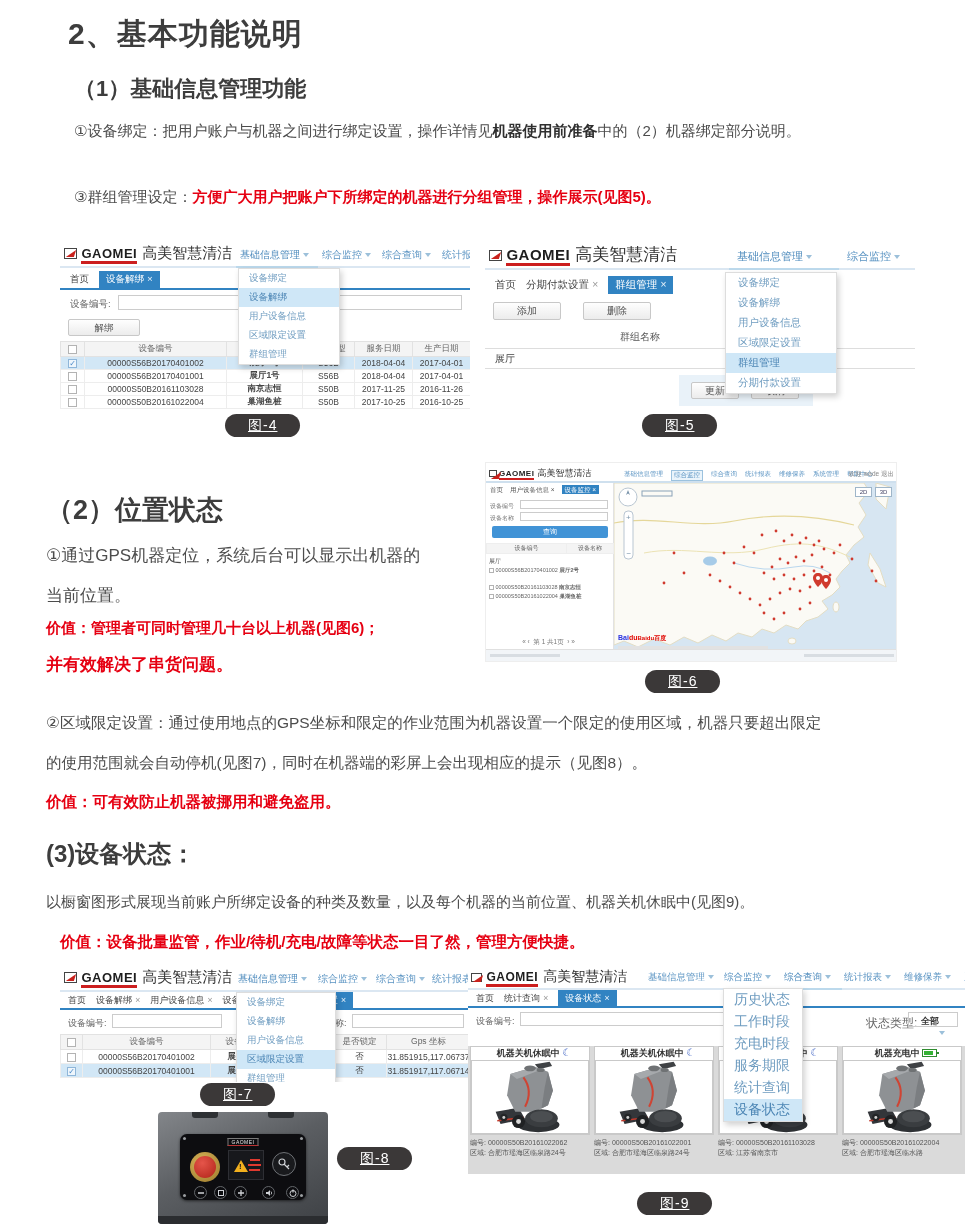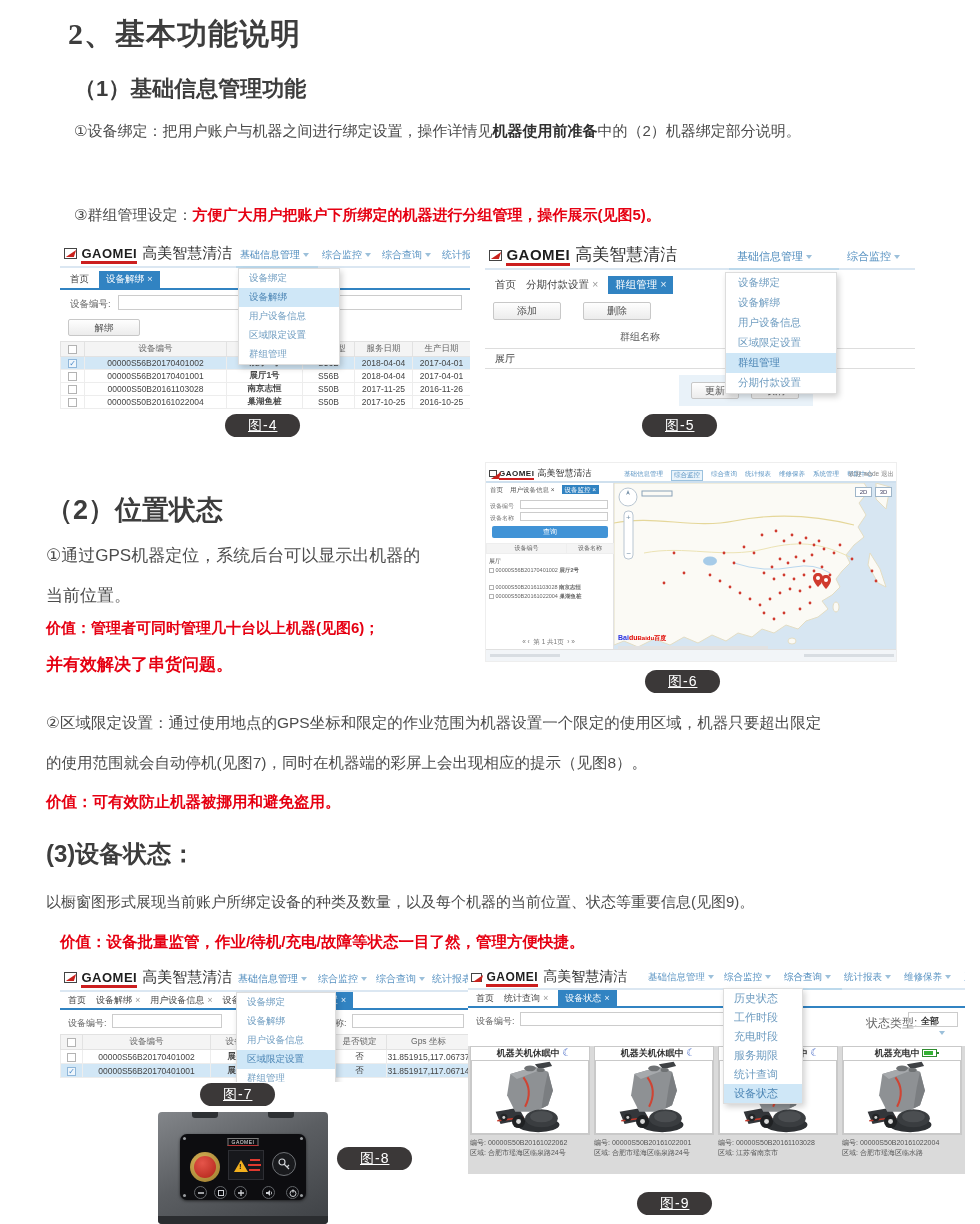--- a/index.html
+++ b/index.html
@@ -124,38 +124,38 @@
         <ellipse cx="64" cy="70" rx="20" ry="11" fill="#3a3d40"></ellipse>
         <ellipse cx="64" cy="68" rx="14" ry="7" fill="#4b4e51"></ellipse>
         <circle cx="36" cy="74" r="8" fill="#1f2123"></circle>
         <circle cx="36" cy="74" r="3" fill="#d9d9d9"></circle>
         <circle cx="18" cy="69" r="4.5" fill="#232527"></circle>
         <circle cx="18" cy="69" r="1.8" fill="#cfcfcf"></circle>
       </g>
     </defs>
   </svg>
 
-  <div class="abs h1" style="left:68px;top:14px;font-family:Liberation Serif, serif;">2、基本功能说明</div>
+  <div class="abs h1" style="left:68px;top:14px;">2、基本功能说明</div>
   <div class="abs h2" style="left:74px;top:74px;font-size:22px;">（1）基础信息管理功能</div>
 
   <p class="abs bt" style="left:74px;top:122px;width:880px;"><span>①设备绑定：把用户账户与机器之间进行绑定设置，操作详情见</span><b>机器使用前准备</b><span>中的（2）机器绑定部分说明。</span></p>
-  <p class="abs bt" style="left:74px;top:206px;"><span>③群组管理设定：</span><span class="red">方便广大用户把账户下所绑定的机器进行分组管理，操作展示(见图5)。</span></p>
+  <p class="abs bt" style="left:74px;top:188px;"><span>③群组管理设定：</span><span class="red">方便广大用户把账户下所绑定的机器进行分组管理，操作展示(见图5)。</span></p>
 
   <div class="abs h2" style="left:46px;top:492px;font-size:27px;">（2）位置状态</div>
   <p class="abs bt" style="left:46px;top:544px;font-size:17px;">①通过GPS机器定位，系统后台可以显示出机器的</p>
   <p class="abs bt" style="left:46px;top:584px;font-size:17px;">当前位置。</p>
   <p class="abs red" style="left:46px;top:619px;font-size:15px;">价值：管理者可同时管理几十台以上机器(见图6)；</p>
   <p class="abs red" style="left:46px;top:653px;font-size:17px;">并有效解决了串货问题。</p>
 
   <p class="abs bt" style="left:46px;top:713px;width:910px;font-size:15.5px;">②区域限定设置：通过使用地点的GPS坐标和限定的作业范围为机器设置一个限定的使用区域，机器只要超出限定</p>
   <p class="abs bt" style="left:46px;top:753px;width:910px;font-size:15.5px;">的使用范围就会自动停机(见图7)，同时在机器端的彩屏上会出现相应的提示（见图8）。</p>
   <p class="abs red" style="left:46px;top:792px;font-size:15.5px;">价值：可有效防止机器被挪用和避免盗用。</p>
 
   <div class="abs h2" style="left:46px;top:838px;font-size:24px;">(3)设备状态：</div>
-  <p class="abs bt" style="left:46px;top:893px;width:910px;">以橱窗图形式展现当前账户所绑定设备的种类及数量，以及每个机器的当前位置、状态等重要信息(见图9)。</p>
+  <p class="abs bt" style="left:46px;top:893px;width:910px;">以橱窗图形式展现当前账户所绑定设备的种类及数量，以及每个机器的当前位置、机器关机休眠中(见图9)。</p>
   <p class="abs red" style="left:60px;top:932px;font-size:15.5px;">价值：设备批量监管，作业/待机/充电/故障等状态一目了然，管理方便快捷。</p>
 
   <div class="mini s1" style="left:60px;top:238px;width:410px;height:172px;">
     <div style="position:absolute;left:0;top:0;width:410px;height:30px;border-bottom:2px solid #dbe7f2;">
       <span style="position:absolute;left:4px;top:6px;"><span class="emblem"></span> <span class="logo-en">GAOMEI</span><span class="logo-cn" style="font-size:15px;">高美智慧清洁</span></span>
       <span class="nav-it" style="position:absolute;left:180px;top:10px;color:#4e8bbd;"><span>基础信息管理</span><i class="caret"></i></span>
       <span class="nav-it" style="position:absolute;left:262px;top:10px;"><span>综合监控</span><i class="caret"></i></span>
       <span class="nav-it" style="position:absolute;left:322px;top:10px;"><span>综合查询</span><i class="caret"></i></span>
       <span class="nav-it" style="position:absolute;left:382px;top:10px;"><span>统计报表</span></span>
       <span class="navline" style="left:176px;top:28px;width:82px;"></span>
@@ -582,21 +582,21 @@
           <div class="card-img"><svg viewBox="0 0 100 88" width="96" height="72">
                 <use href="#machineG"></use>
               </svg></div>
         </div>
         <div class="card-foot" style="margin-top:3px;">
             <div>编号: 00000S50B20161022004</div>
             <div>区域: 合肥市瑶海区临水路</div>
           </div>
       </div>
     </div>
-    <div class="dropdown" style="left:255px;top:26px;width:80px;font-size:11px;">
+    <div class="dropdown" style="left:255px;top:26px;width:80px;font-size:14px;">
       <div class="it" style="padding:2px 10px;">历史状态</div>
       <div class="it" style="padding:2px 10px;">工作时段</div>
       <div class="it" style="padding:2px 10px;">充电时段</div>
       <div class="it" style="padding:2px 10px;">服务期限</div>
       <div class="it" style="padding:2px 10px;">统计查询</div>
       <div class="it on" style="padding:2px 10px;">设备状态</div>
     </div>
   </div>
   <div class="cap" style="left:637px;top:1192px;">图-9</div>
 

